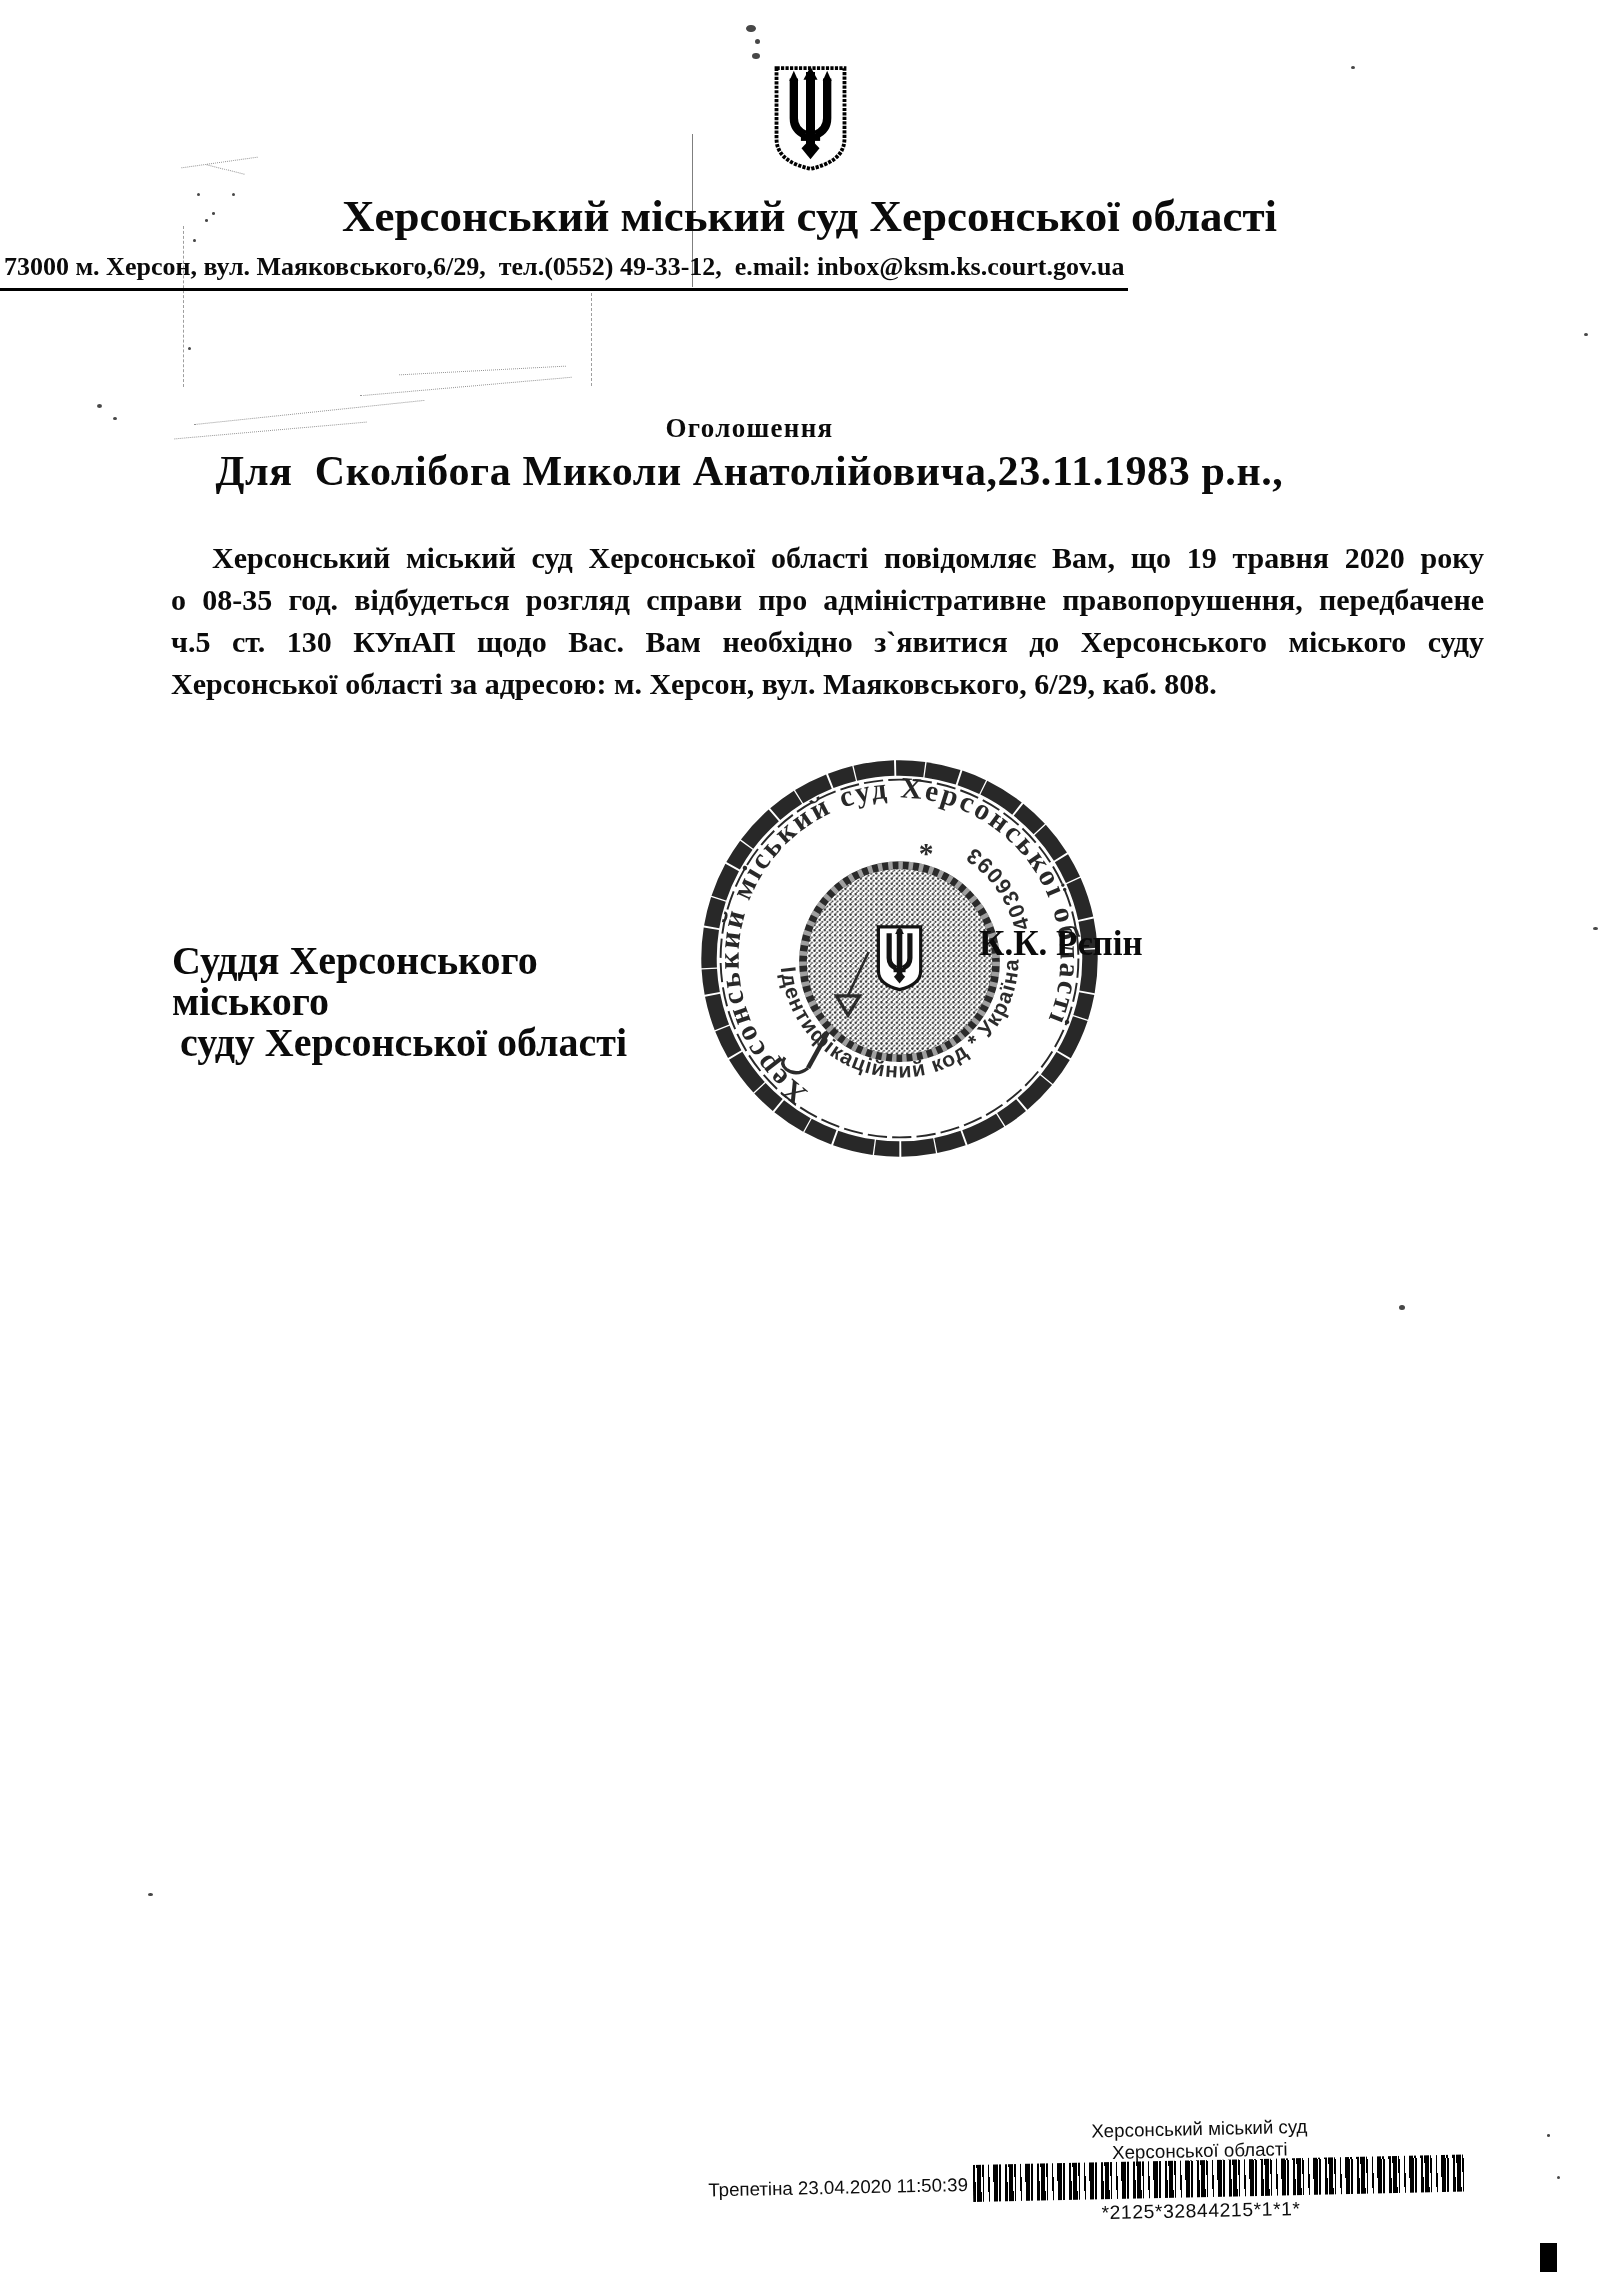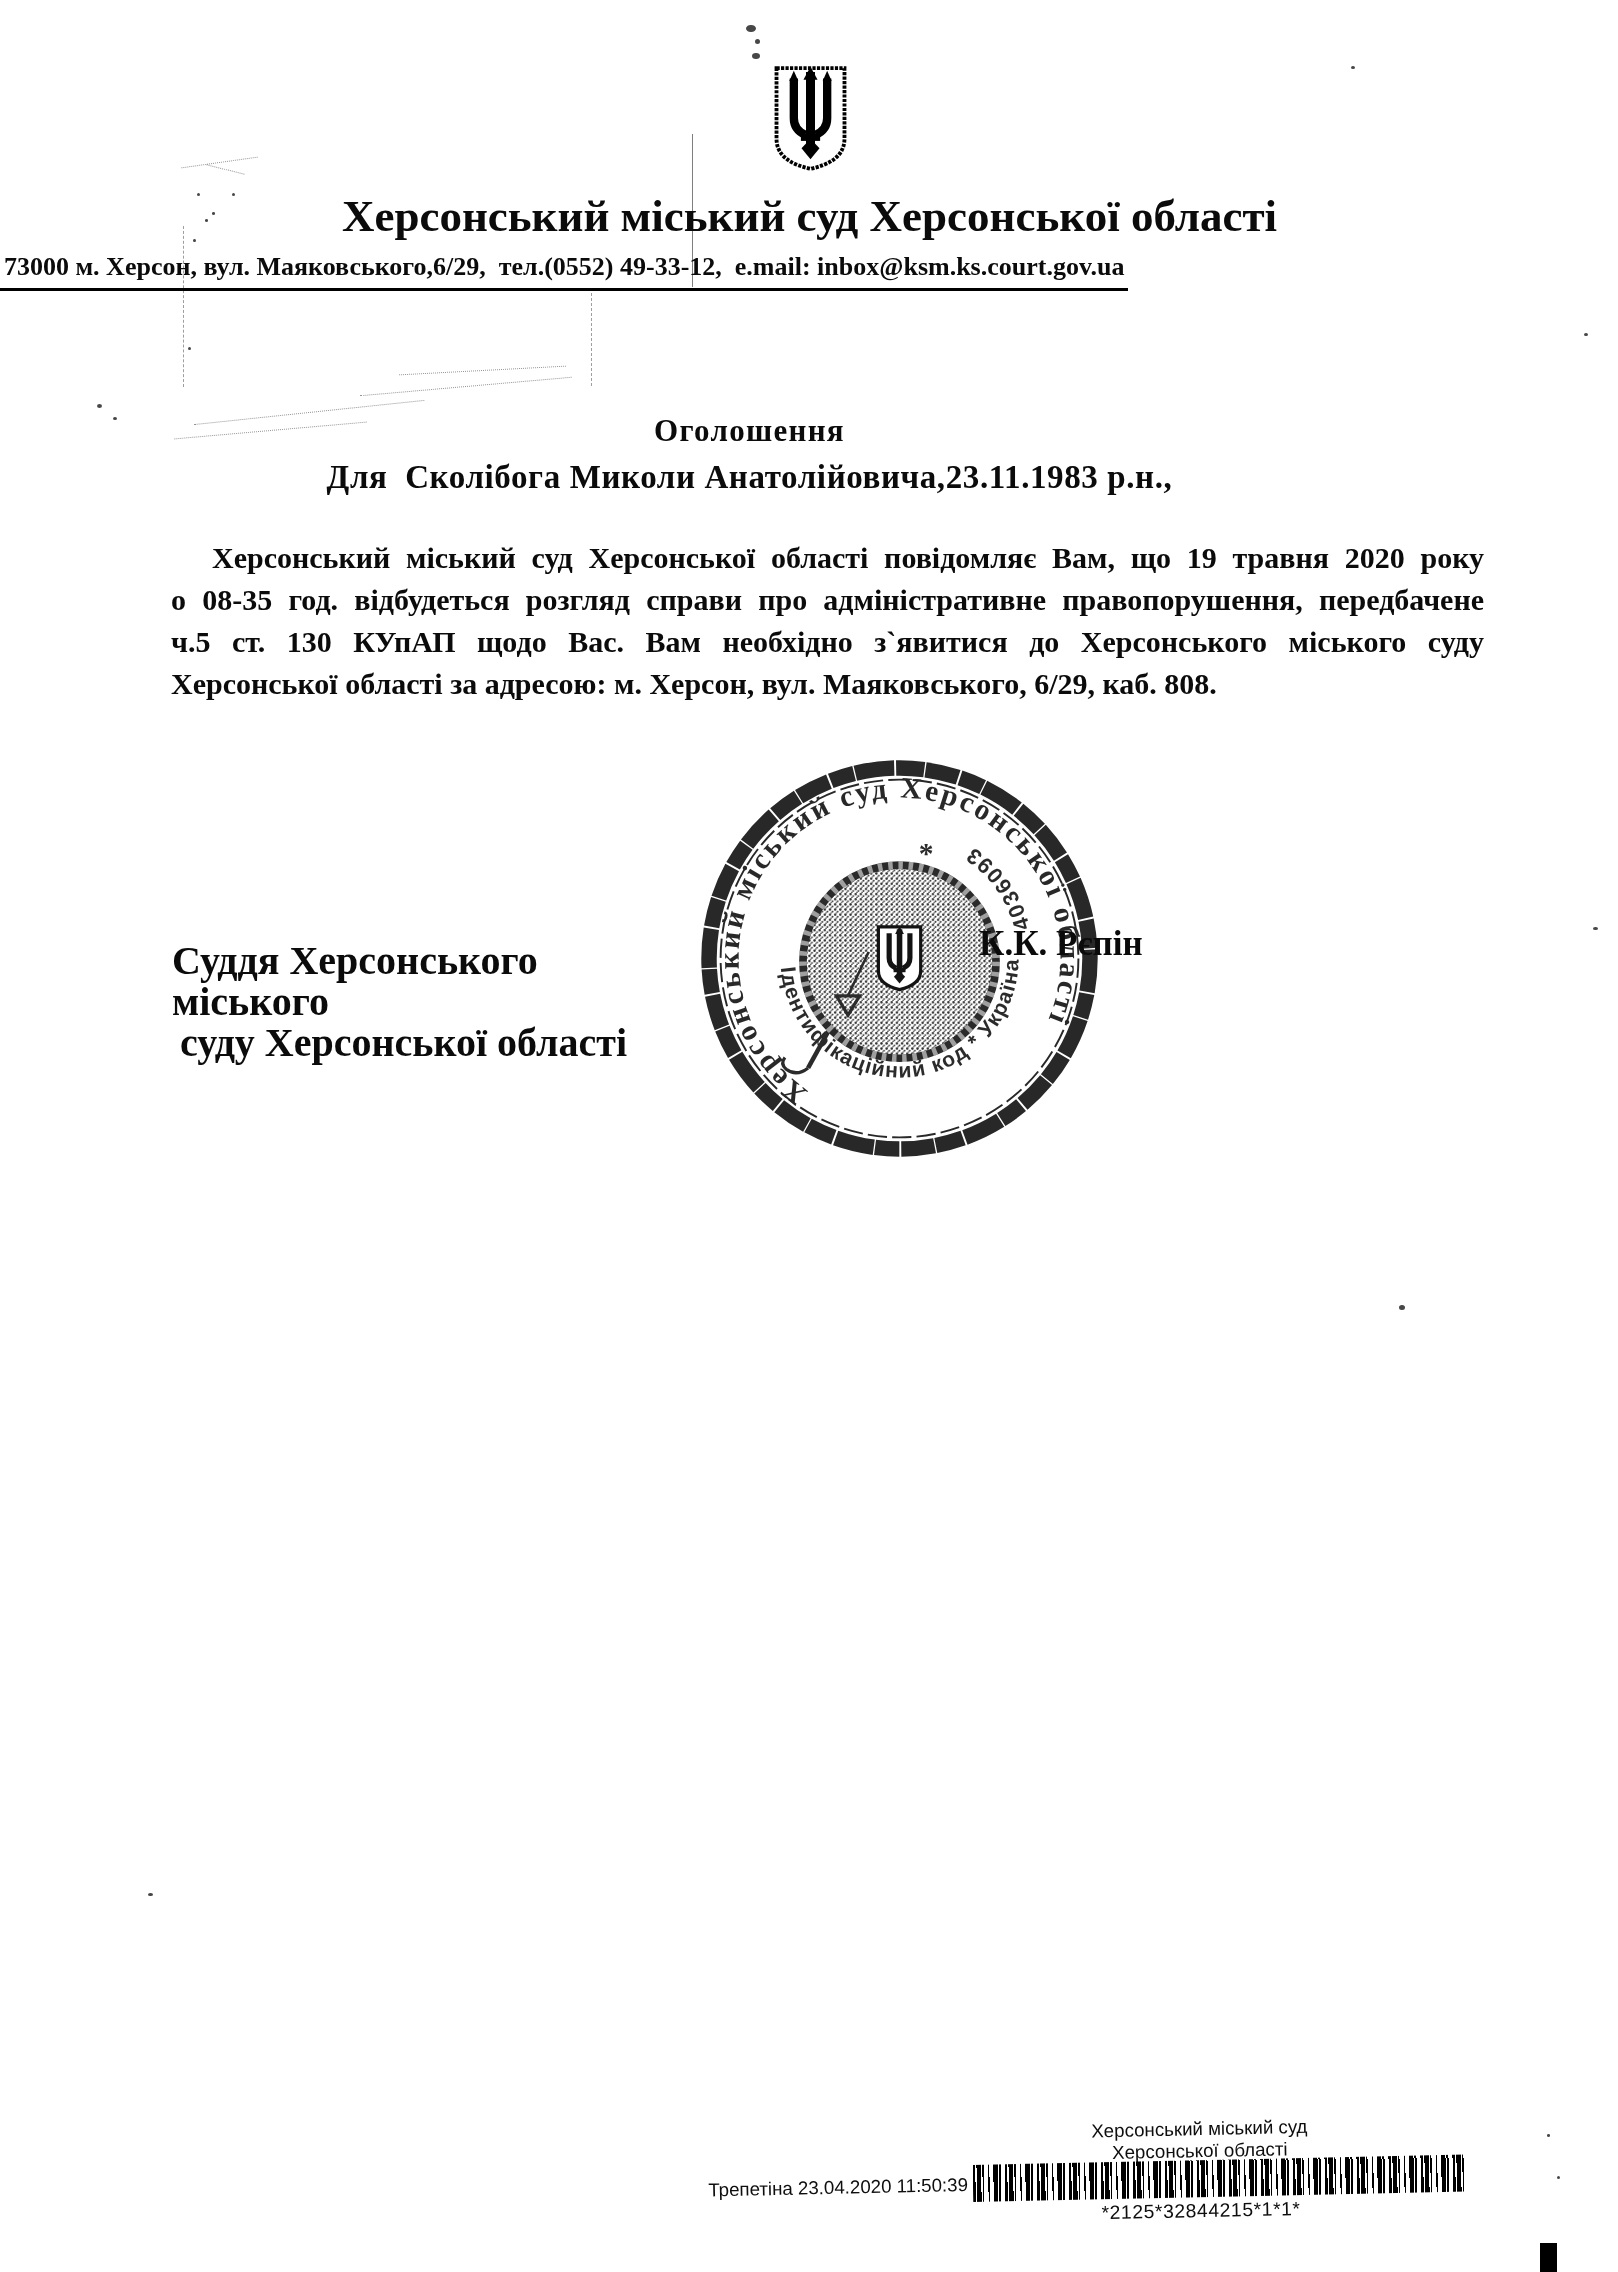--- a/index.html
+++ b/index.html
@@ -21,22 +21,22 @@
   }
   .addr{
     position:absolute;left:0;right:0;top:252px;text-align:left;
     font-size:26px;font-weight:700;
   }
   .addr span{
     display:inline-block;border-bottom:3.9px solid #000;padding:0 3.9px 6.4px 3.9px;
   }
   
   .title-block{position:absolute;left:0;top:413px;width:1499px;text-align:center;}
-  .ann-title{font-size:31px;font-weight:700;letter-spacing:1.3px;}
-  .addressee{font-size:33px;font-weight:700;margin-top:10px;letter-spacing:0.6px;}
+  .ann-title{font-size:27px;font-weight:700;letter-spacing:1.3px;}
+  .addressee{font-size:42px;font-weight:700;margin-top:3px;letter-spacing:0.6px;}
   
   .body1{position:absolute;left:171px;top:537px;width:1313px;font-size:30px;font-weight:700;}
   .body1 .ln{line-height:42px;}
   .jst{text-align:justify;text-align-last:justify;}
   .ind{padding-left:41px;}
   .body2{position:absolute;left:171px;top:726px;width:1351px;font-size:31px;font-weight:700;line-height:42px;}
   
   .sig{position:absolute;left:172px;top:940px;width:463px;font-size:40px;font-weight:700;line-height:41px;}
   .sig .l2{text-align:center;}
   .judge{position:absolute;left:979px;top:924px;font-size:35px;font-weight:700;z-index:6;}

